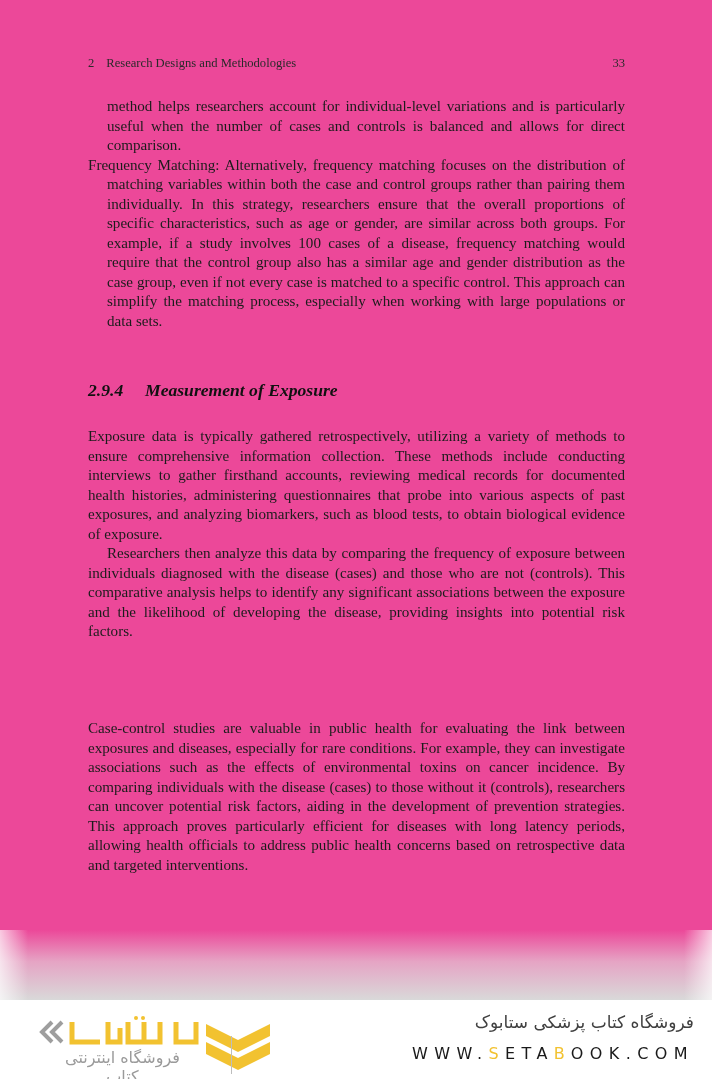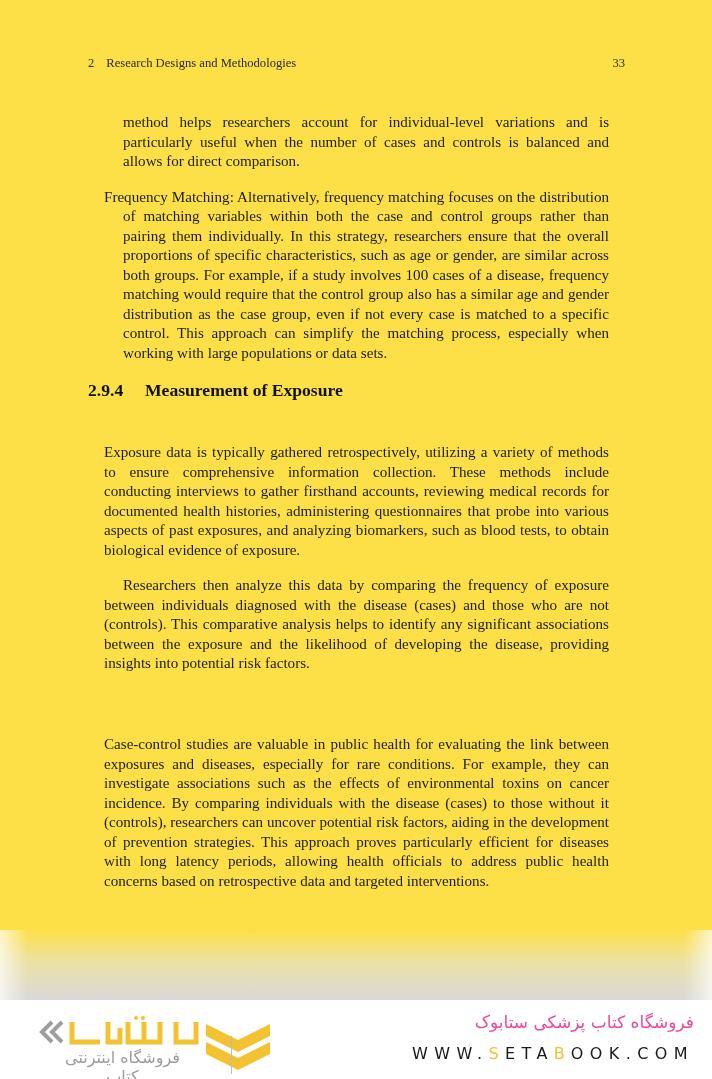--- a/index.html
+++ b/index.html
@@ -13,21 +13,21 @@
       position: relative;
       overflow: hidden;
       font-family: "Liberation Serif", "DejaVu Serif", serif;
       color: #1c1c1c;
     }
     .page {
       position: absolute;
       left: 0; top: 0;
       width: 712px;
       height: 1000px;
-      background: #fde047;
+      background: #ec4899;
     }
     .running-head {
       position: absolute;
       left: 88px;
       top: 56px;
       width: 537px;
       font-size: 12.6px;
       color: #2a2a2a;
       display: flex;
       justify-content: space-between;
@@ -35,35 +35,36 @@
     .running-head .chap-num { margin-right: 12px; }
     .text {
       position: absolute;
       left: 88px;
       width: 537px;
       font-size: 15.1px;
       line-height: 19.5px;
       text-align: justify;
       hyphens: manual;
     }
-    .text p { margin: 16px; }
+    .text p { margin: 0; }
     .hang {
       padding-left: 19px;
     }
     .hang-item {
       text-indent: -19px;
       padding-left: 19px;
     }
     .indent { text-indent: 19px; }
     .label-italic { }
     .heading {
       position: absolute;
       left: 88px;
       font-size: 17.6px;
       font-weight: bold;
+      font-style: italic;
       color: #111;
     }
     .heading .num {
       display: inline-block;
       width: 57px;
     }
     .fade {
       position: absolute;
       left: 0; top: 930px;
       width: 712px;
@@ -110,21 +111,21 @@
       color: #9a9a9a;
       direction: rtl;
       text-align: center;
     }
     .store-name {
       position: absolute;
       right: 18px;
       top: 12px;
       font-family: "DejaVu Sans", sans-serif;
       font-size: 17px;
-      color: #ec4899;
+      color: #404040;
       direction: rtl;
     }
     .store-url {
       position: absolute;
       right: 18px;
       top: 44px;
       font-family: "DejaVu Sans", "Liberation Sans", sans-serif;
       font-size: 16px;
       letter-spacing: 6.4px;
       color: #1a1a1a;

